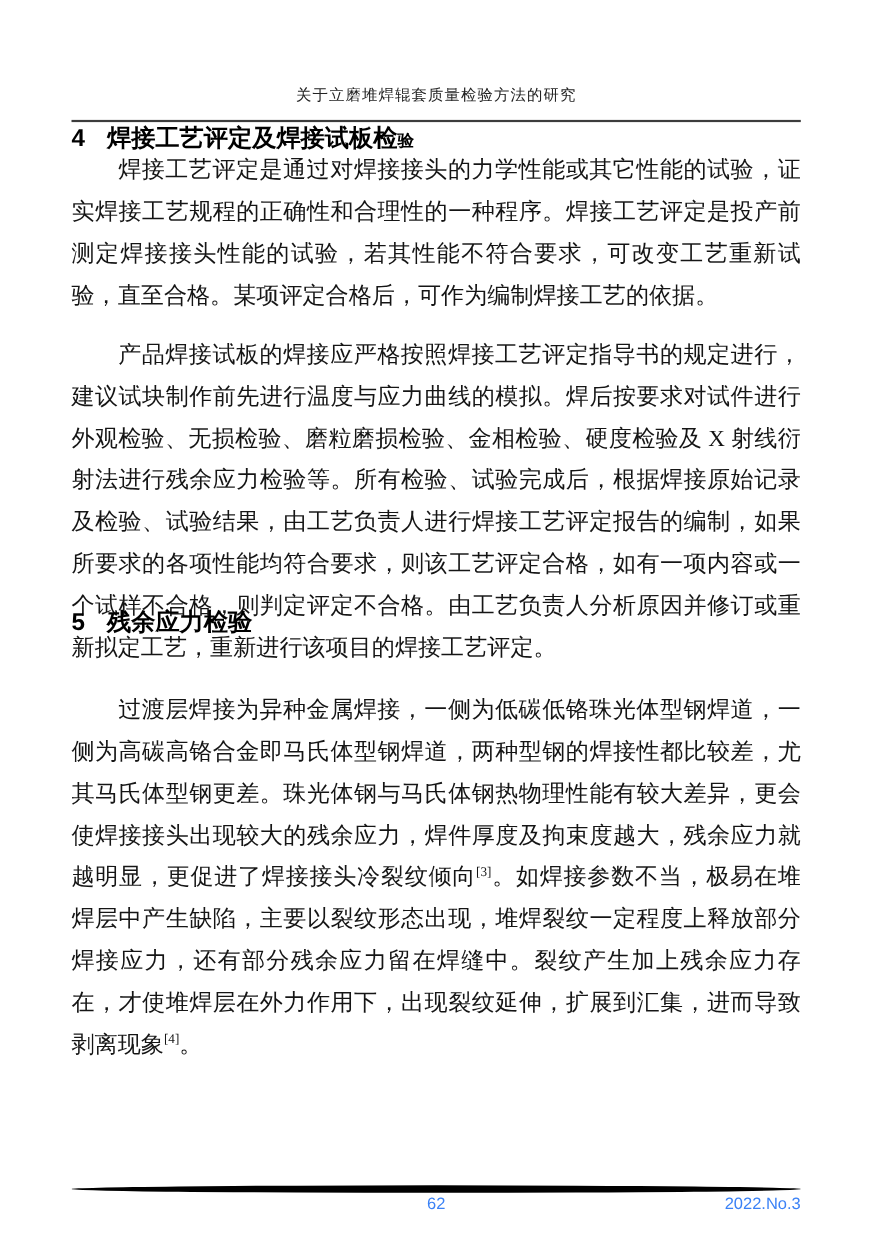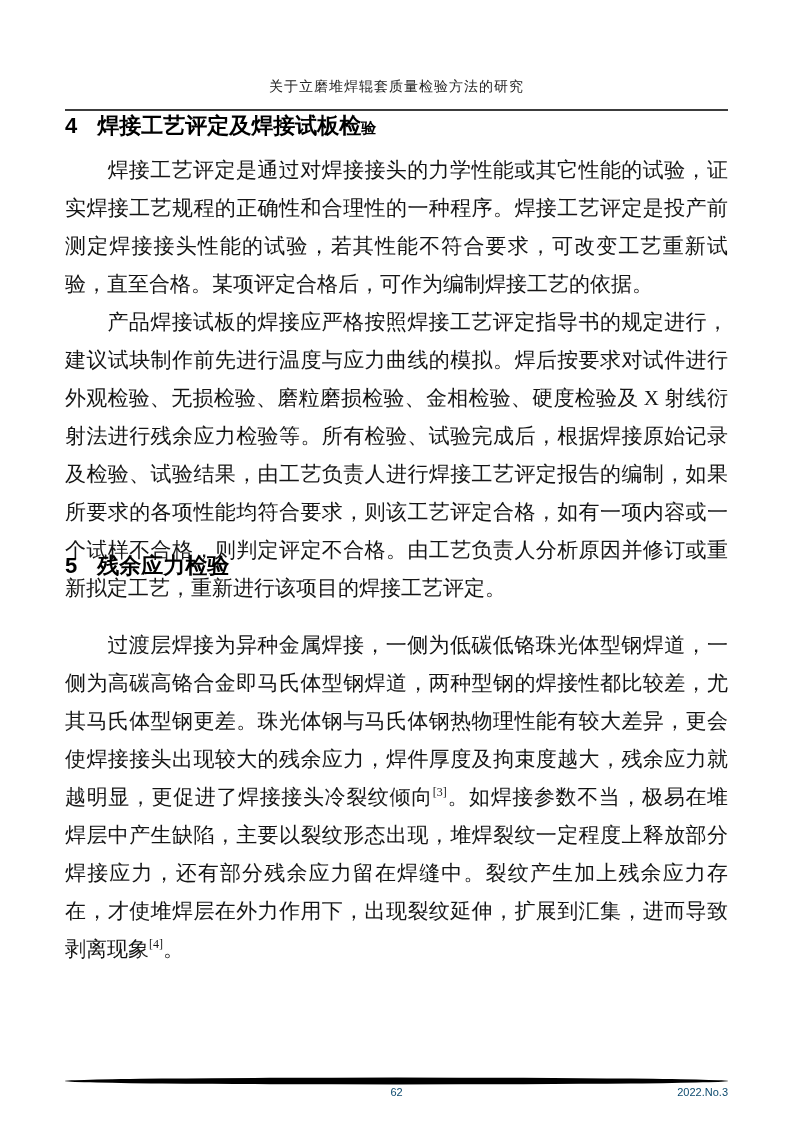--- a/index.html
+++ b/index.html
@@ -60,40 +60,40 @@
     font-family: "Liberation Serif", serif;
   }
   .body-para {
     font-size: 21px;
     line-height: 38px;
     text-align: justify;
     color: #151515;
     margin: 0;
   }
   .body-para .indent { display: inline-block; width: 2em; }
-  .p1 { top: 127px; }
+  .p1 { top: 114px; font-family: Liberation Mono, monospace; }
   .p2 { top: 279px; }
   .p3 { top: 602px; }
   .p4 { top: 906px; }
   sup.ref {
     font-size: 12px;
     line-height: 0;
     vertical-align: super;
   }
   .footer-bar {
     top: 1053px;
     height: 8px;
   }
   .footer-bar svg { display: block; }
   .footer-meta {
     top: 1062px;
     height: 18px;
     font-family: "Liberation Sans", sans-serif;
-    font-size: 11px;
-    color: #0c4a6e;
+    font-size: 15px;
+    color: #3b82f6;
   }
   .footer-page-num {
     position: absolute;
     left: 0;
     right: 0;
     text-align: center;
   }
   .footer-issue {
     position: absolute;
     right: 0;

